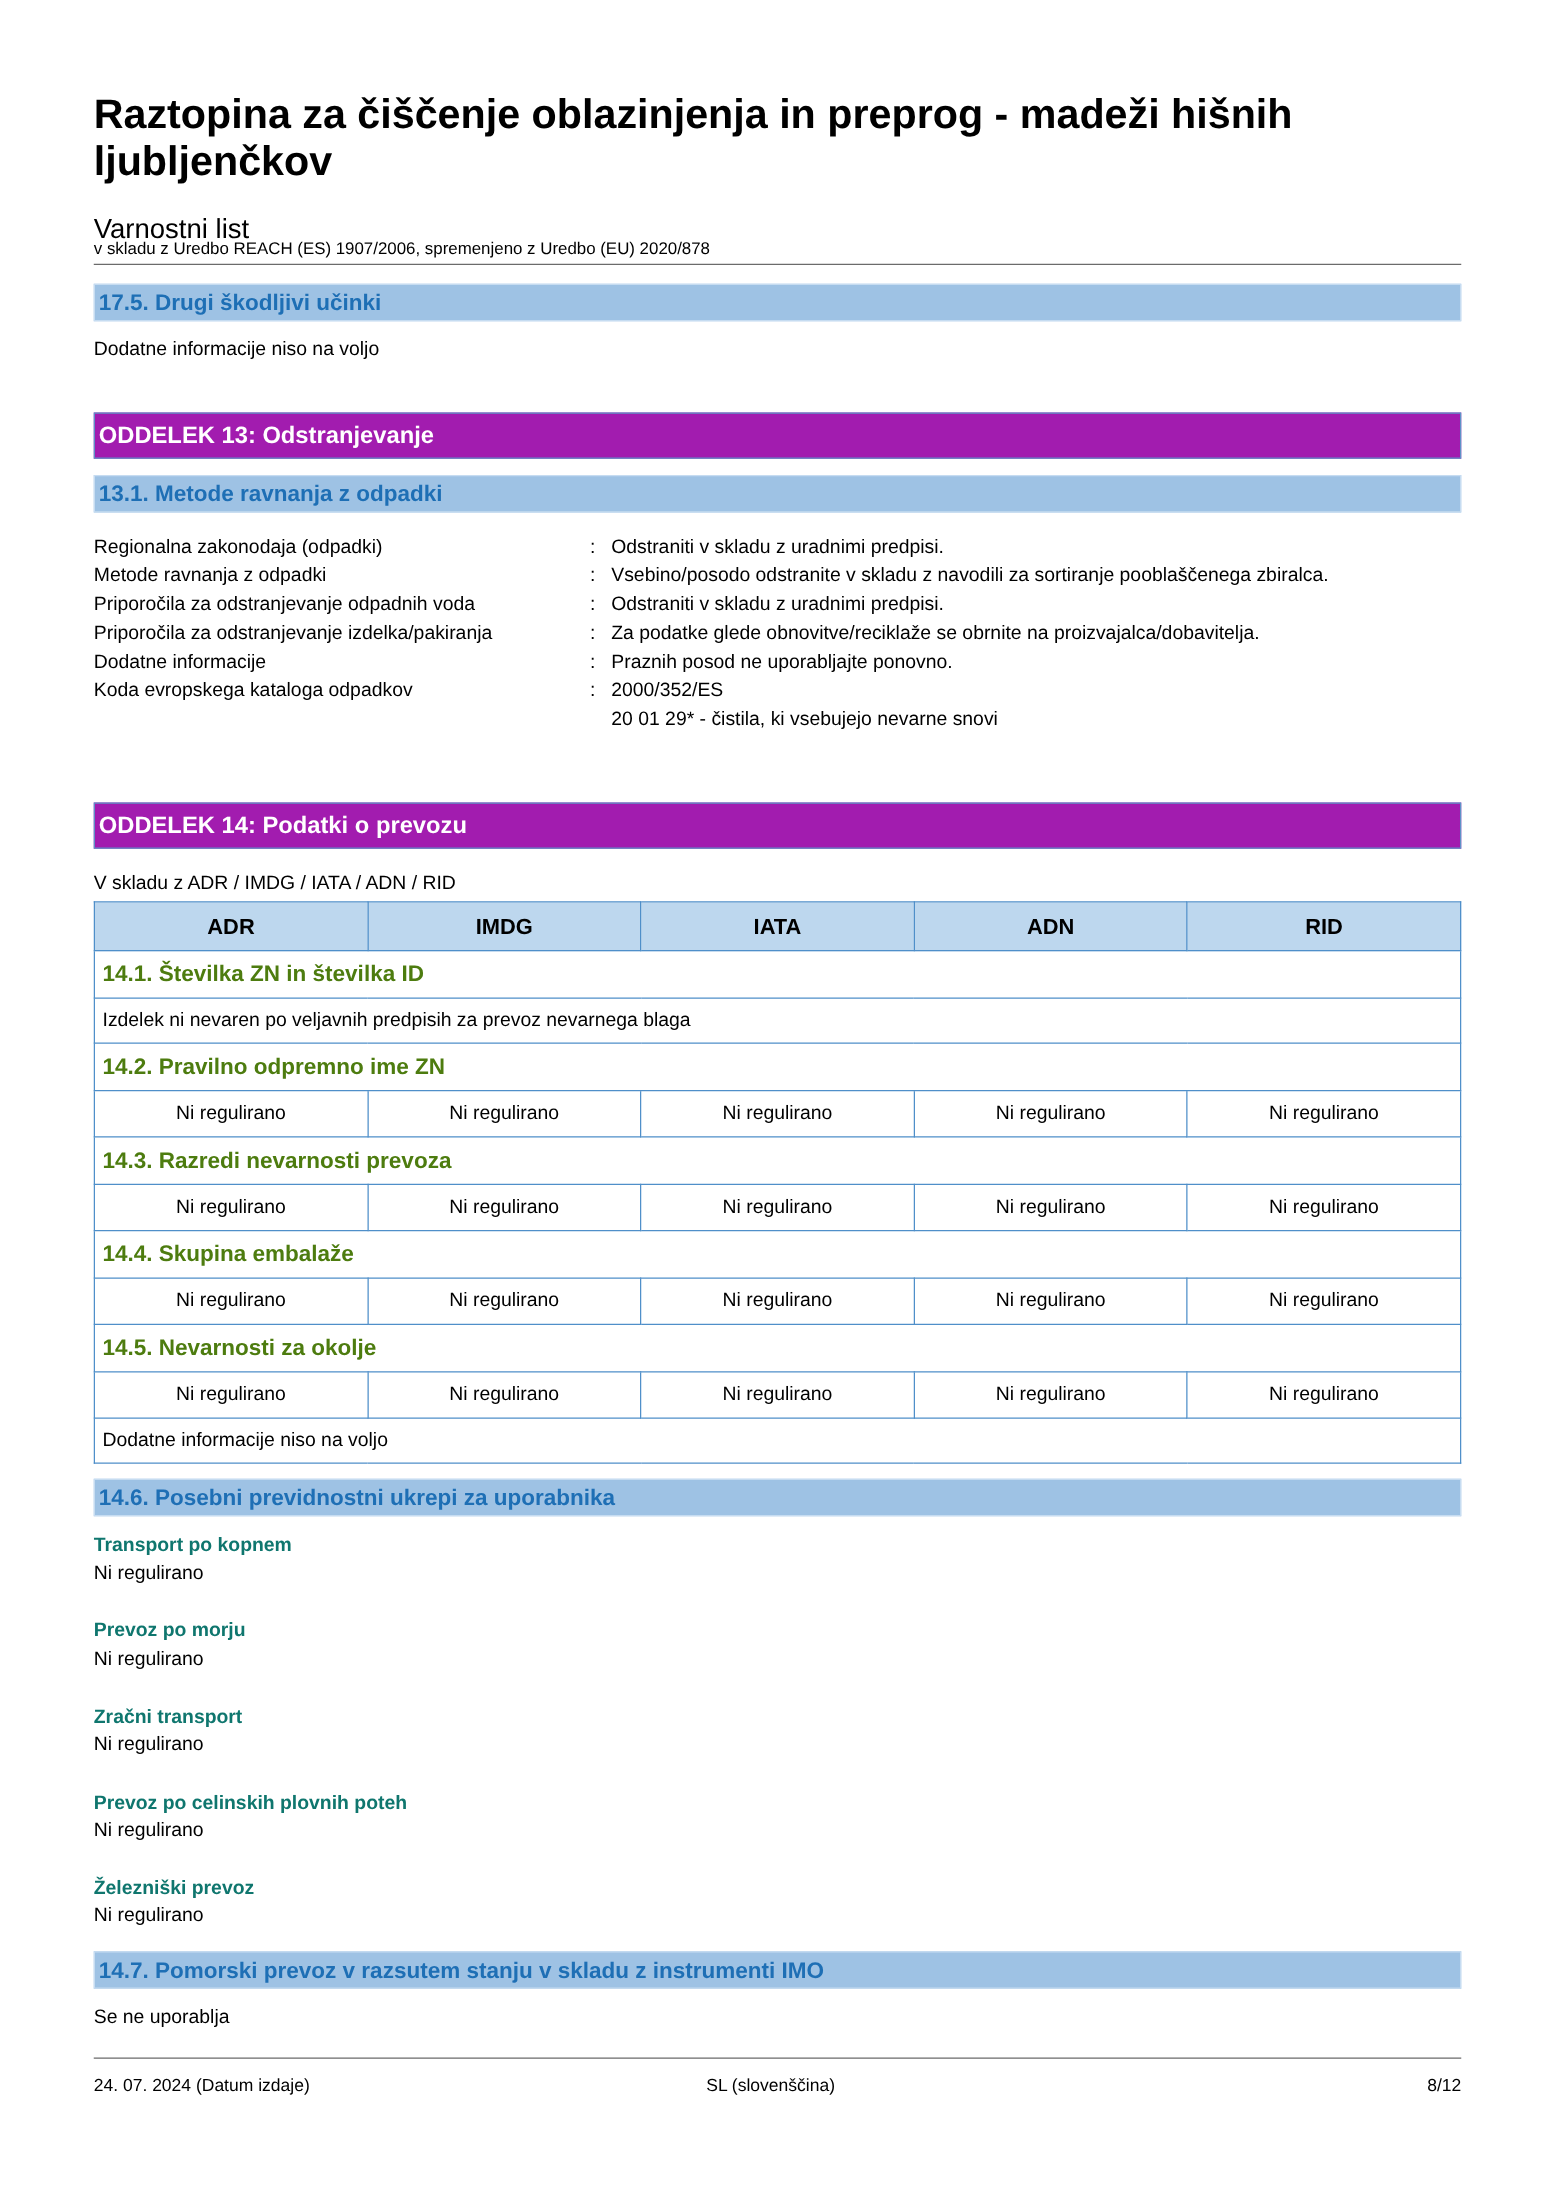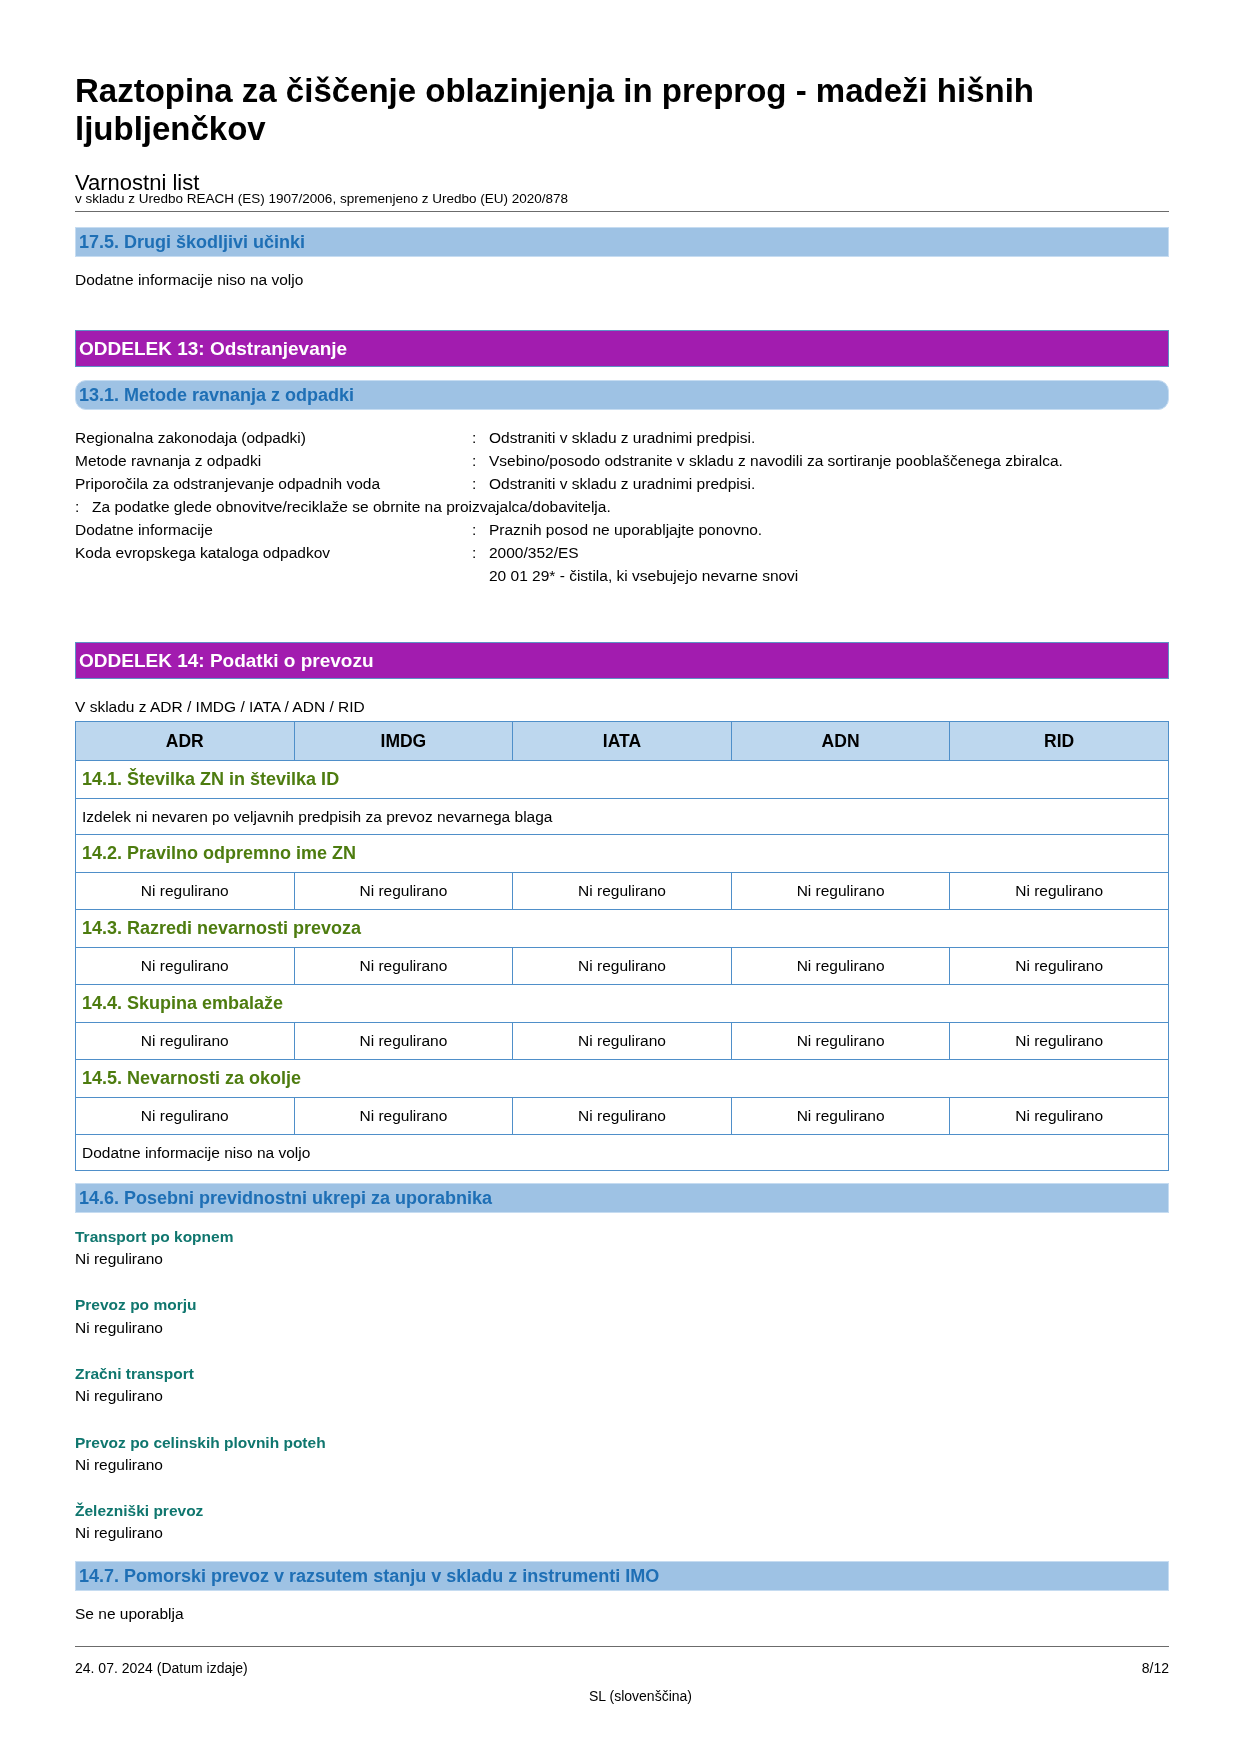--- a/index.html
+++ b/index.html
@@ -34,55 +34,56 @@
     table.transport th { background: #bdd7ee; height: 39px; font-weight: bold; font-size: 17.5px; text-align: center; }
     .row-sub td { height: 38px; color: #4d7c0f; font-weight: bold; font-size: 18px; padding-left: 6px; text-align: left; }
     .row-text td { height: 36px; padding-left: 6px; text-align: left; }
     .row-vals td { height: 37px; text-align: center; }
 
     .mini-h { position: absolute; left: 0; color: #0f766e; font-weight: bold; font-size: 15.5px; }
     .mini-v { position: absolute; left: 0; font-size: 15.5px; }
 
     .footer { position: absolute; top: 1660px; left: 0; width: 1094px; font-size: 14px; }
     .f-left { position: absolute; left: 0; }
-    .f-center { position: absolute; left: 514px; margin-top: 28px; }
+    .f-center { position: absolute; left: 490px; }
     .f-right { position: absolute; right: 0; }
   </style>
 </head>
 <body>
 
 <div class="page">
   <div class="doc-title">Raztopina za čiščenje oblazinjenja in preprog - madeži hišnih ljubljenčkov</div>
   <div class="doc-subtitle">Varnostni list</div>
   <div class="doc-reg">v skladu z Uredbo REACH (ES) 1907/2006, spremenjeno z Uredbo (EU) 2020/878</div>
   <div class="hrule" style="top:211px;"></div>
 
   <div class="bar-sub" style="top:227px;">17.5. Drugi škodljivi učinki</div>
   <div class="txt" style="top:270px;">Dodatne informacije niso na voljo</div>
 
   <div class="bar-main" style="top:330px;">ODDELEK 13: Odstranjevanje</div>
-  <div class="bar-sub" style="top:380px;border-radius:11px;">13.1. Metode ravnanja z odpadki</div>
+  <div class="bar-sub" style="top:380px;">13.1. Metode ravnanja z odpadki</div>
 
   <div class="kv">
     <div class="kv-row">
       <div class="kv-key">Regionalna zakonodaja (odpadki)</div>
       <div class="kv-colon">:</div>
       <div class="kv-val">Odstraniti v skladu z uradnimi predpisi.</div>
     </div>
     <div class="kv-row">
       <div class="kv-key">Metode ravnanja z odpadki</div>
       <div class="kv-colon">:</div>
       <div class="kv-val">Vsebino/posodo odstranite v skladu z navodili za sortiranje pooblaščenega zbiralca.</div>
     </div>
     <div class="kv-row">
       <div class="kv-key">Priporočila za odstranjevanje odpadnih voda</div>
       <div class="kv-colon">:</div>
       <div class="kv-val">Odstraniti v skladu z uradnimi predpisi.</div>
     </div>
     <div class="kv-row">
+      <div class="kv-key">Priporočila za odstranjevanje izdelka/pakiranja</div>
       <div class="kv-colon">:</div>
       <div class="kv-val">Za podatke glede obnovitve/reciklaže se obrnite na proizvajalca/dobavitelja.</div>
     </div>
     <div class="kv-row">
       <div class="kv-key">Dodatne informacije</div>
       <div class="kv-colon">:</div>
       <div class="kv-val">Praznih posod ne uporabljajte ponovno.</div>
     </div>
     <div class="kv-row">
       <div class="kv-key">Koda evropskega kataloga odpadkov</div>

